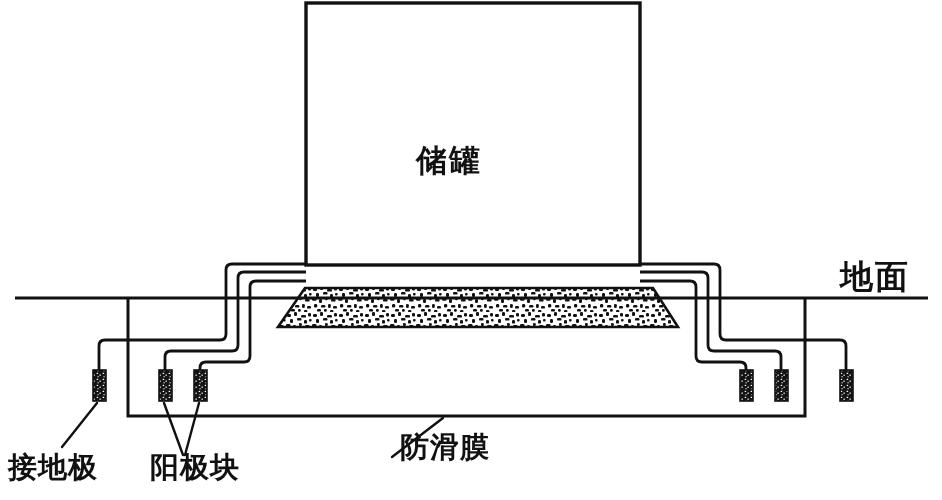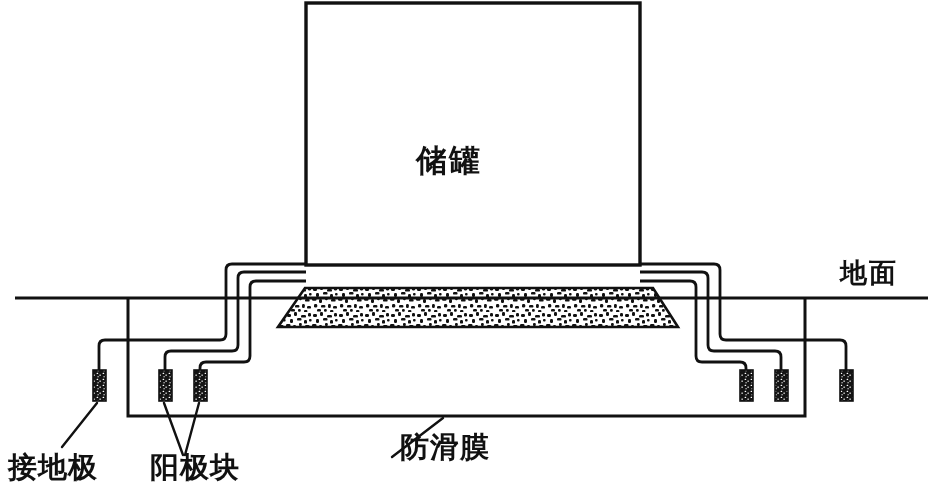--- a/index.html
+++ b/index.html
@@ -3,21 +3,21 @@
 <meta charset="utf-8">
 <style>
   html,body{margin:0;padding:0;background:#fff;}
   body{width:942px;height:500px;overflow:hidden;
        font-family:"Liberation Serif","DejaVu Serif",serif;}
   #stage{position:relative;width:942px;height:408px;background:#fff;}
   svg{display:block;}
   .lbl{position:absolute;color:#111;font-weight:700;white-space:nowrap;
        font-family:"Liberation Serif","DejaVu Serif",serif;}
   .lbl-tank{font-size:31px;letter-spacing:2px;}
-  .lbl-ground{font-size:27px;letter-spacing:2px;}
+  .lbl-ground{font-size:33px;letter-spacing:2px;}
   .lbl-bottom{font-size:29px;letter-spacing:1px;}
 </style>
 </head>
 <body>
 
 <div id="stage">
 
   <svg width="942" height="500" viewBox="0 0 942 500">
 
     <defs>

